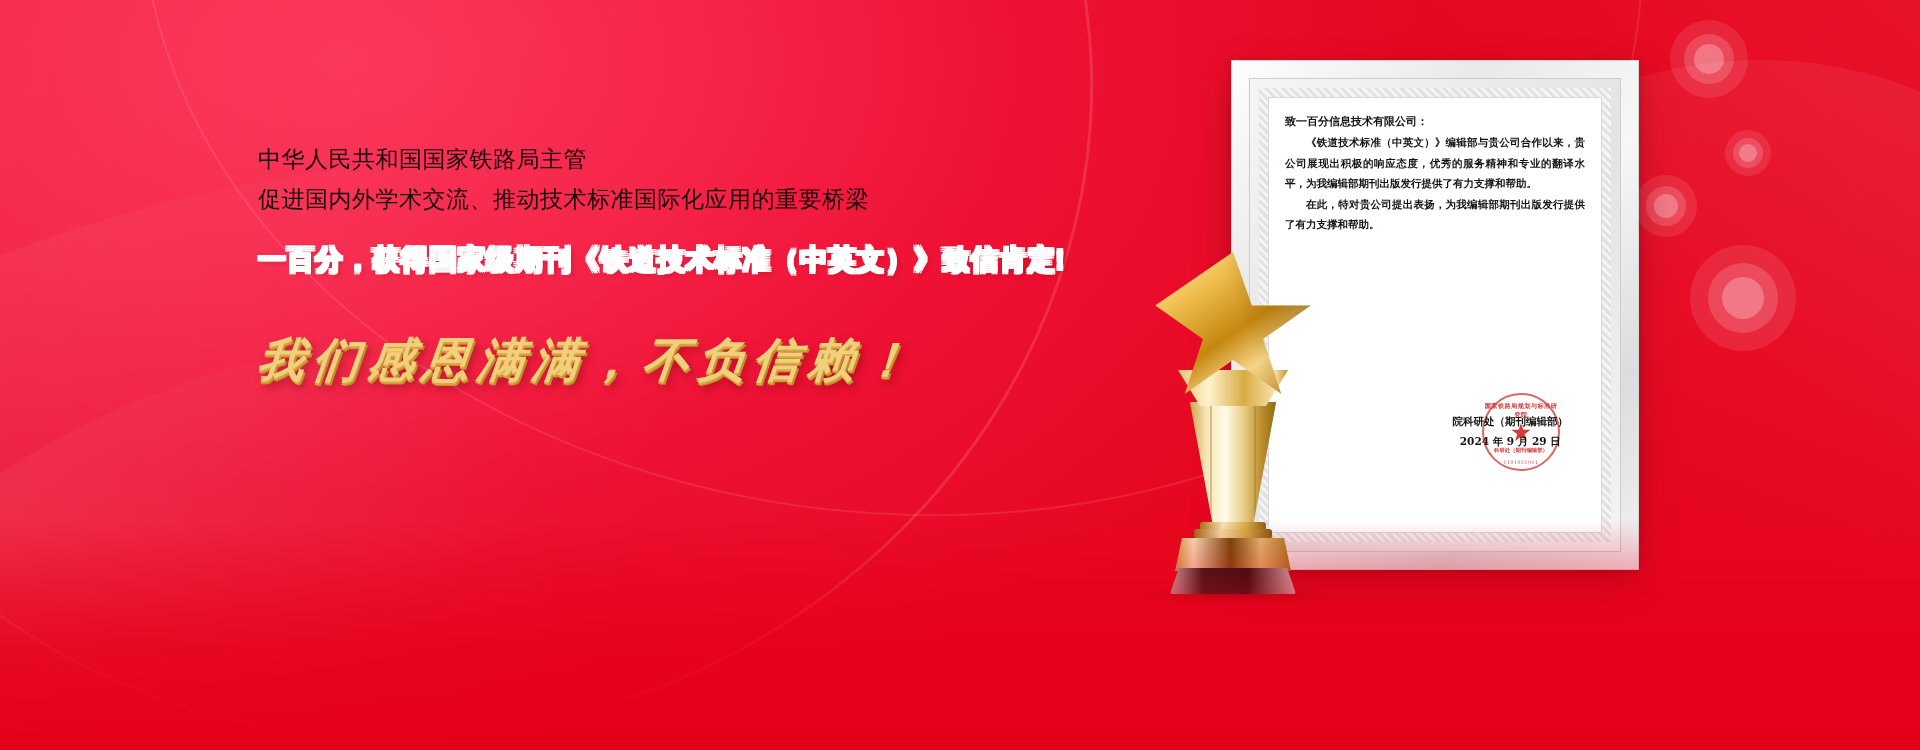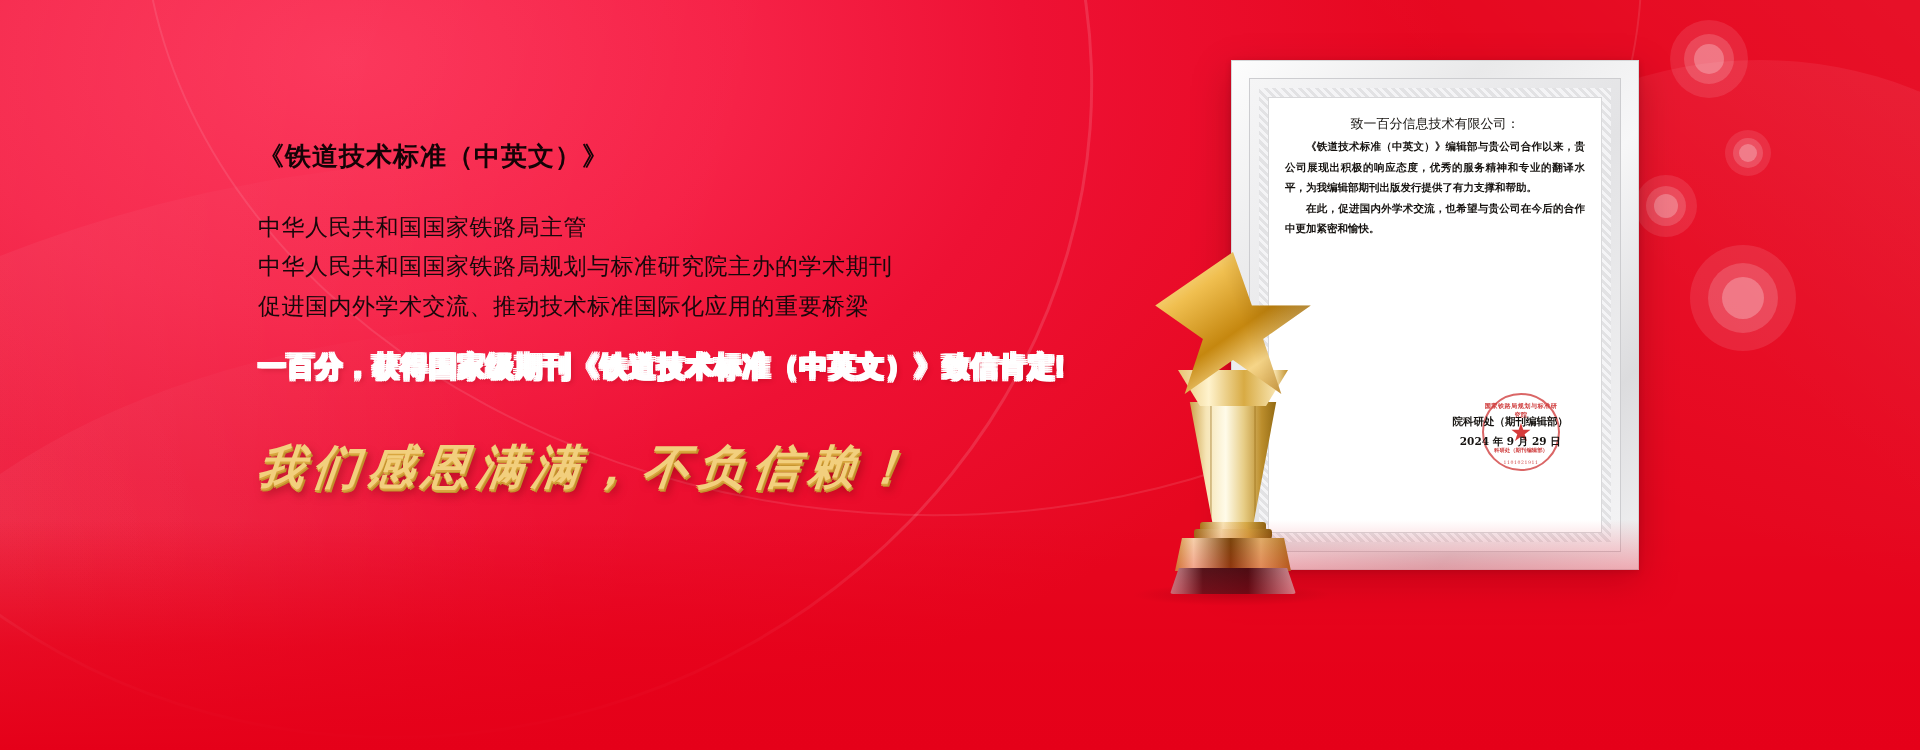--- a/index.html
+++ b/index.html
@@ -130,21 +130,21 @@
     box-shadow:inset 0 0 0 1px #d8d8da;
   }
   .paper-pad{
     position:absolute;inset:0;padding:14px 17px;box-sizing:border-box;
     font-family:"DejaVu Serif","Liberation Serif",serif;color:#15120f;
   }
   .cert-title{
     text-align:center;font-size:19px;font-weight:bold;letter-spacing:7px;
     margin:106px 0 22px 0;color:#0c0c0c;
   }
-  .cert-salutation{font-size:13px;line-height:1.95;font-weight:normal;text-align:center;}
+  .cert-salutation{font-size:11px;line-height:1.95;font-weight:bold;}
   .cert-para{font-size:10.5px;line-height:1.95;text-indent:21px;font-weight:bold;text-align:justify;}
   .sign-block{position:absolute;right:34px;top:315px;text-align:center;font-weight:bold;}
   .sign-org{font-size:10.5px;line-height:1.9;white-space:nowrap;}
   .sign-date{font-size:10.5px;line-height:1.9;white-space:nowrap;}
   .seal{
     position:absolute;right:42px;top:296px;width:74px;height:74px;border-radius:50%;
     border:2.5px solid rgba(200,25,25,.78);
     opacity:.85;
     display:flex;align-items:center;justify-content:center;
   }
@@ -250,40 +250,38 @@
   </div>
   <div class="bokeh b-o" style="left:1597px;top:196px;width:34px;height:34px;">
     <div class="ring b-m" style="inset:6px;"></div>
       <div class="ring b-i" style="inset:10px;"></div>
   </div>
   <div class="bokeh b-o" style="left:1556px;top:380px;width:26px;height:26px;">
     <div class="ring b-i" style="inset:7px;"></div>
   </div>
 
   <div class="copy">
-    <h1 class="journal-title">《铁道技术标准（中英文）》</h1>
 
     <div class="lines">
       <div class="line">中华人民共和国国家铁路局主管</div>
-      <div class="line">中华人民共和国国家铁路局规划与标准研究院主办的学术期刊</div>
       <div class="line">促进国内外学术交流、推动技术标准国际化应用的重要桥梁</div>
     </div>
 
     <div class="headline">一百分，获得国家级期刊《铁道技术标准（中英文）》致信肯定!</div>
 
     <div class="calligraphy">我们感恩满满，不负信赖！</div>
   </div>
 
   <div class="frame">
     <div class="frame-inner">
       <div class="paper">
         <div class="paper-pad">
           <div class="cert-salutation">致一百分信息技术有限公司：</div>
           <div class="cert-para">《铁道技术标准（中英文）》编辑部与贵公司合作以来，贵公司展现出积极的响应态度，优秀的服务精神和专业的翻译水平，为我编辑部期刊出版发行提供了有力支撑和帮助。</div>
-          <div class="cert-para">在此，促进国内外学术交流，也希望与贵公司在今后的合作中更加紧密和愉快。</div>
+          <div class="cert-para">在此，特对贵公司提出表扬，为我编辑部期刊出版发行提供了有力支撑和帮助。</div>
 
           <div class="seal">
             <div class="arc">国家铁路局规划与标准研究院</div>
             <div class="star">★</div>
             <div class="sub">科研处（期刊编辑部）</div>
             <div class="num">1101021911</div>
           </div>
 
           <div class="sign-block">
             <div class="sign-org">院科研处（期刊编辑部）</div>

